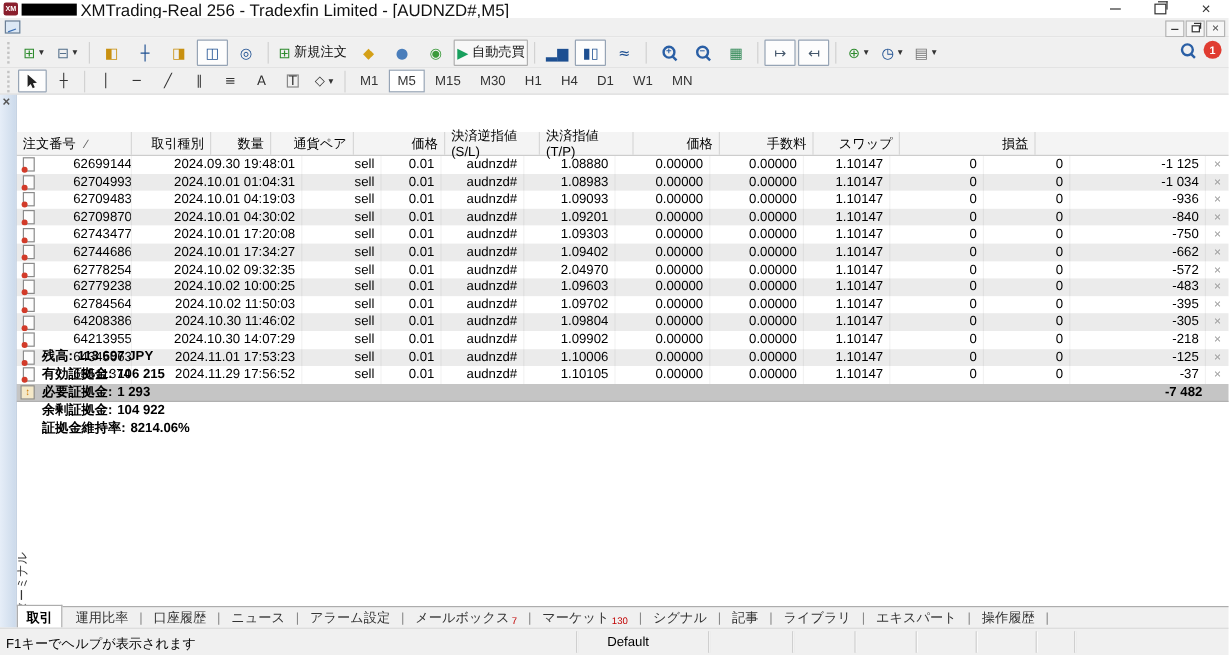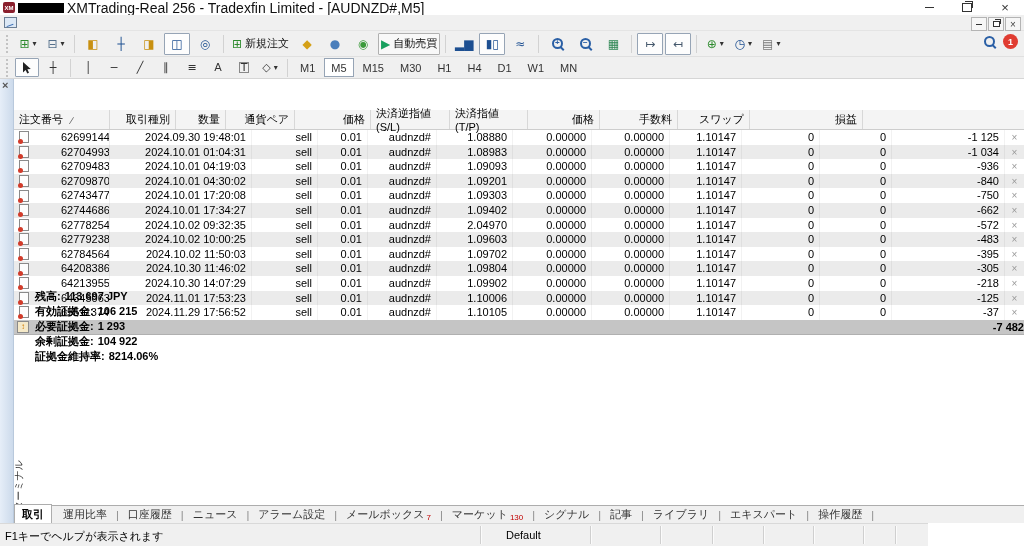--- a/index.html
+++ b/index.html
@@ -84,31 +84,31 @@
   .doc{width:8px;height:10px;border:1px solid #8a8a8a;background:#fdfdfd;display:inline-block;
        position:relative;margin-right:5px;flex-shrink:0;}
   .doc::after{content:"";position:absolute;left:-2px;bottom:-2px;width:5px;height:5px;background:#d23b2a;border-radius:50%;}
   .xbtn{color:#999;font-size:10px;cursor:default;}
   #summary{display:flex;align-items:center;height:15px;background:#c5c5c5;font-weight:bold;
            border-bottom:1px solid #b0b0b0;box-sizing:border-box;padding-left:2px;}
   .sum-icon{width:10px;height:10px;border:1px solid #8a8a8a;background:#f5e9c8;color:#d07a00;font-size:8px;
             line-height:9px;text-align:center;margin:0 6px 0 1px;font-weight:bold;}
   .sum-item{margin-right:13px;white-space:nowrap;}
   .sum-label{margin-right:4px;}
-  #summary-profit{margin-left:auto;}
+  #summary-profit{margin-left:auto;padding-right:22px;}
   
   #tabrow{position:absolute;left:14px;bottom:0;width:1010px;height:18px;background:#f0f0f0;
           border-top:1px solid #adadad;display:flex;align-items:center;box-sizing:border-box;}
   .tab{padding:0 7px;color:#333;height:17px;display:flex;align-items:center;white-space:nowrap;}
   .tab.active{background:#fff;border:1px solid #adadad;border-bottom:none;position:relative;top:-1px;
               height:18px;font-weight:bold;color:#000;margin-right:4px;}
   .tabsep{color:#8a8a8a;margin:0 2px;}
   .tab-badge{color:#c00000;font-size:8px;vertical-align:sub;margin-left:2px;position:relative;top:3px;}
   
-  #statusbar{position:absolute;left:0;top:523px;width:928px;height:23px;background:#f0f0f0;
+  #statusbar{position:absolute;left:0;top:523px;width:1024px;height:23px;background:#f0f0f0;
              border-top:1px solid #d9d9d9;box-sizing:border-box;}
   #status-help{position:absolute;left:5px;top:5px;}
   #status-profile{position:absolute;left:490px;top:5px;padding-left:16px;}
   .ssep{position:absolute;top:2px;width:1px;height:18px;background:#cfcfcf;border-right:1px solid #fbfbfb;}
   #status-conn{position:absolute;right:8px;top:5px;display:flex;align-items:flex-end;gap:5px;margin-top:35px;}
   #conn-bars{display:flex;align-items:flex-end;gap:1px;height:11px;}
   #conn-bars span{width:2px;background:#3fae49;display:inline-block;}
 </style>
 </head>
 <body>

